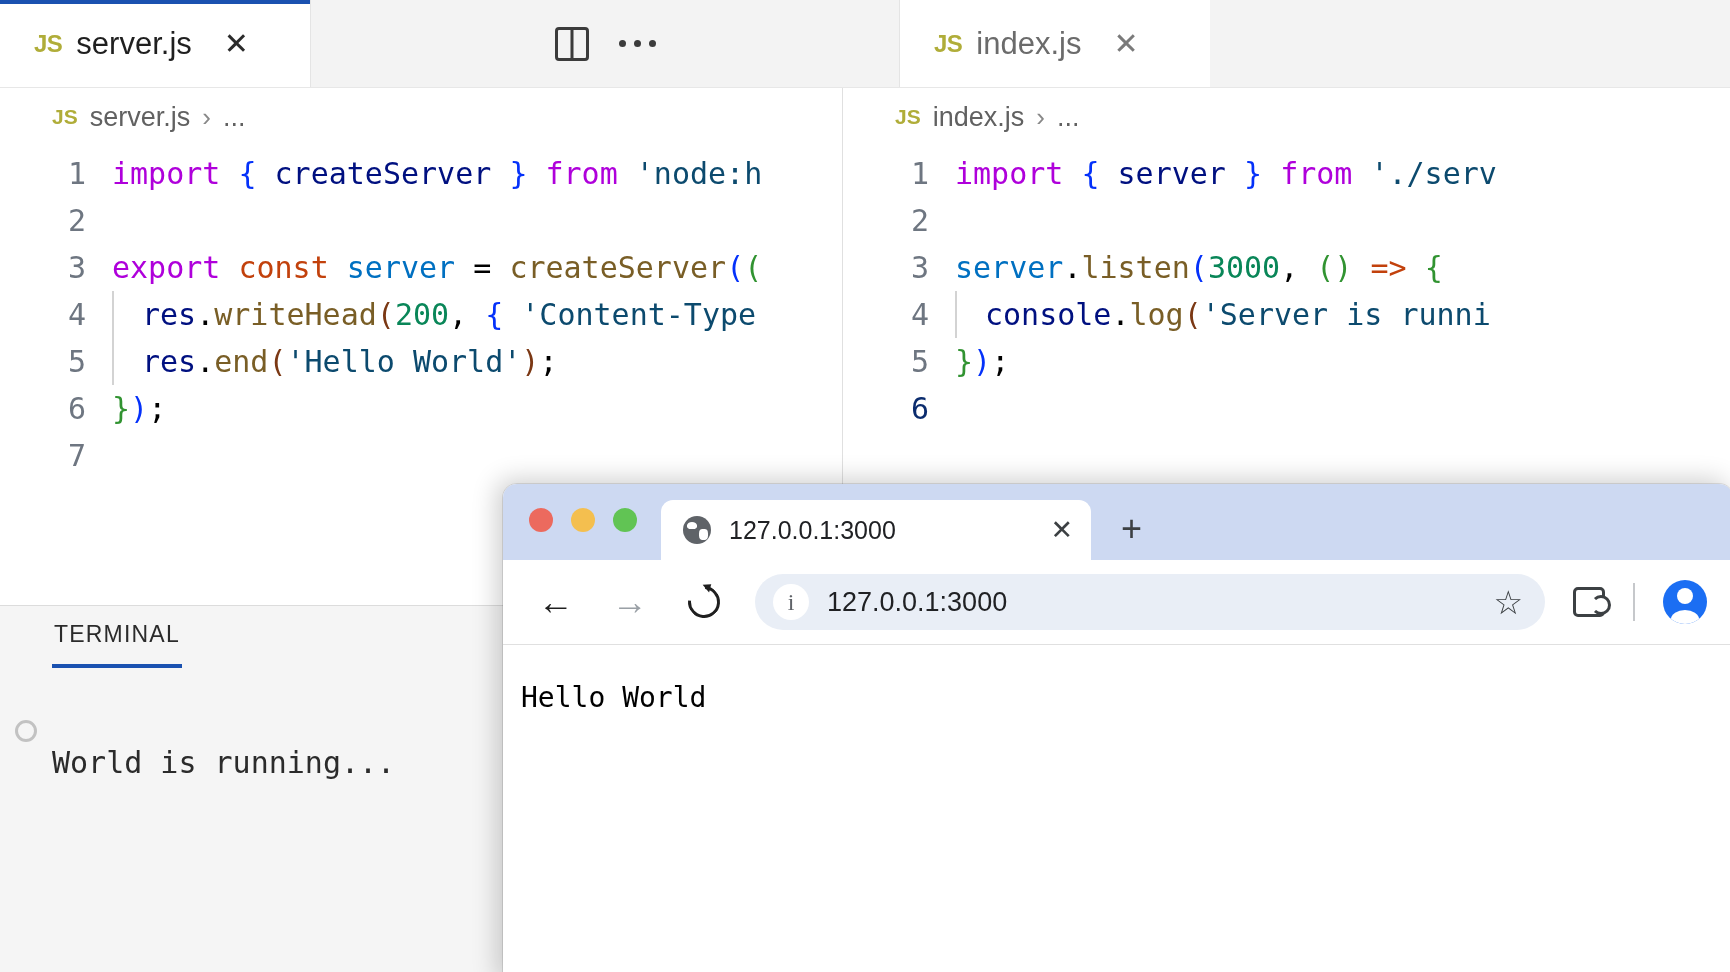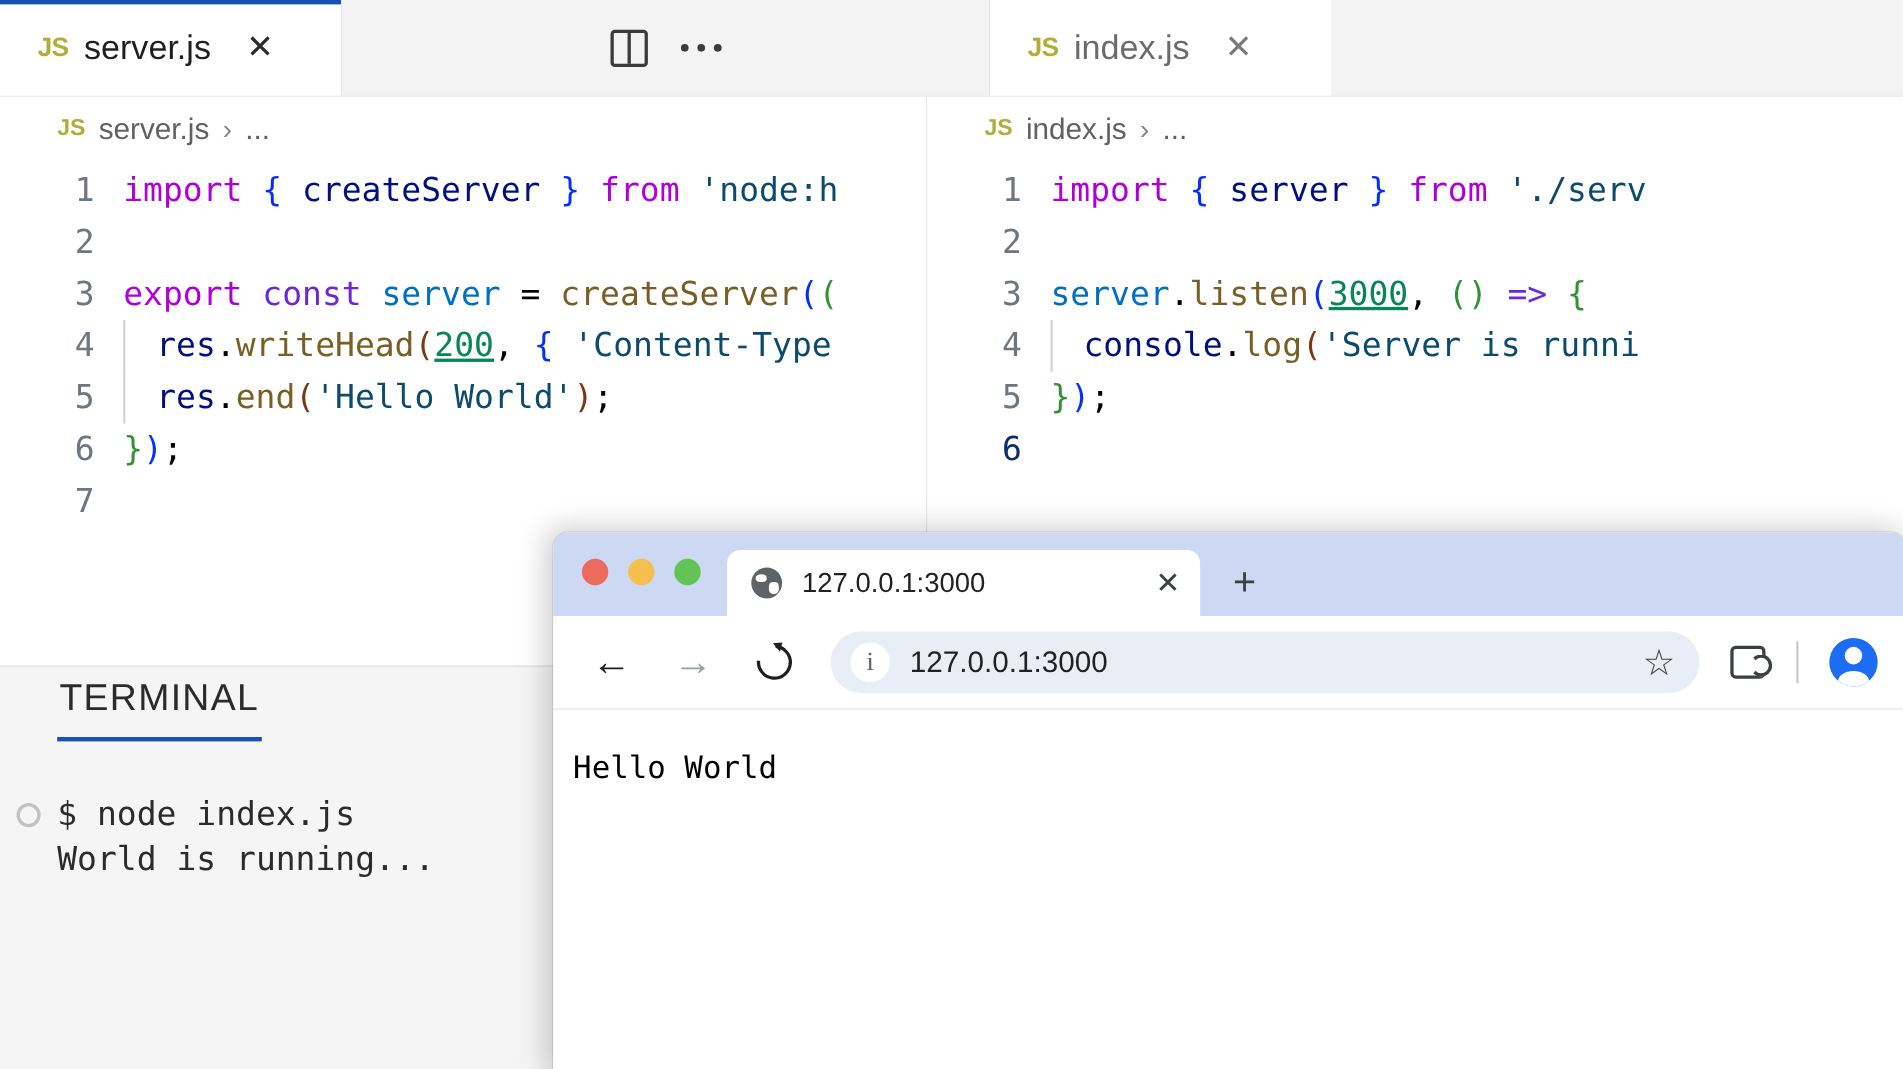--- a/index.html
+++ b/index.html
@@ -113,44 +113,44 @@
   }
   .ln.current { color: #0b2c6e; font-weight: 500; }
   .code-text { position: relative; }
   .indent-guide {
     display: inline-block; width: 0; border-left: 2px solid #d3d3d3;
     height: 47px; vertical-align: top; margin-right: 28px;
   }
 
   
   .t-kw   { color: #af00db; }
-  .t-kw2  { color: #6d28d9; }
+  .t-kw2  { color: #c2410c; }
   .t-var  { color: #001080; }
   .t-fn   { color: #795e26; }
   .t-str  { color: #0c4a6e; }
-  .t-num  { color: #098658; text-decoration: underline; }
+  .t-num  { color: #098658; }
   .t-prop { color: #0070c1; }
   .t-op   { color: #000000; }
   .t-br1  { color: #0431fa; }
   .t-br2  { color: #319331; }
   .t-br3  { color: #7b3814; }
   .t-plain{ color: #000000; }
 
   
   .panel {
     position: absolute; left: 0; right: 0; top: 605px; bottom: 0;
     background: #f5f5f5;
     border-top: 1px solid #dcdcdc;
   }
   .panel-tabs {
     display: flex; align-items: center; height: 76px;
     padding-left: 52px;
   }
   .panel-tab {
-    font-size: 34px; letter-spacing: 1.2px; color: #2b2b2b;
+    font-size: 23px; letter-spacing: 1.2px; color: #2b2b2b;
     position: relative; padding: 0 2px 20px 2px;
   }
   .panel-tab.active::after {
     content: ""; position: absolute; left: 0; right: 0; bottom: 0;
     height: 4px; background: #1a51b0;
   }
   .term-body {
     padding: 38px 0 0 0;
     font-family: "DejaVu Sans Mono", monospace;
     font-size: 30px;
@@ -330,21 +330,21 @@
         <span>...</span>
       </div>
       <div class="code" id="code-right"><div class="code-line"><span class="ln">1</span><span class="code-text"><span class="t-kw">import</span><span class="t-plain"> </span><span class="t-br1">{</span><span class="t-plain"> </span><span class="t-var">server</span><span class="t-plain"> </span><span class="t-br1">}</span><span class="t-plain"> </span><span class="t-kw">from</span><span class="t-plain"> </span><span class="t-str">'./serv</span></span></div><div class="code-line"><span class="ln">2</span><span class="code-text"></span></div><div class="code-line"><span class="ln">3</span><span class="code-text"><span class="t-prop">server</span><span class="t-op">.</span><span class="t-fn">listen</span><span class="t-br1">(</span><span class="t-num">3000</span><span class="t-op">,</span><span class="t-plain"> </span><span class="t-br2">(</span><span class="t-br2">)</span><span class="t-plain"> </span><span class="t-kw2">=&gt;</span><span class="t-plain"> </span><span class="t-br2">{</span></span></div><div class="code-line"><span class="ln">4</span><span class="code-text"><span class="indent-guide"></span><span class="t-var">console</span><span class="t-op">.</span><span class="t-fn">log</span><span class="t-br3">(</span><span class="t-str">'Server is runni</span></span></div><div class="code-line"><span class="ln">5</span><span class="code-text"><span class="t-br2">}</span><span class="t-br1">)</span><span class="t-op">;</span></span></div><div class="code-line"><span class="ln current">6</span><span class="code-text"></span></div></div>
     </div>
   </div>
 
   <div class="panel">
     <div class="panel-tabs">
       <span class="panel-tab active">TERMINAL</span>
     </div>
-    <div class="term-body" id="terminal-body"><div class="term-line"><span class="term-gutter"><span class="term-dot"></span></span><span>$ node index.js</span></div><div class="term-line"><span class="term-gutter"></span><span>World is running...</span></div></div>
+    <div class="term-body" id="terminal-body"><div class="term-line"><span class="term-gutter"><span class="term-dot"></span></span></div><div class="term-line"><span class="term-gutter"></span><span>World is running...</span></div></div>
   </div>
 </div>
 
 <div id="browser">
   <div class="br-titlebar">
     <div class="traffic">
       <i class="tl-red"></i>
       <i class="tl-yellow"></i>
       <i class="tl-green"></i>
     </div>

